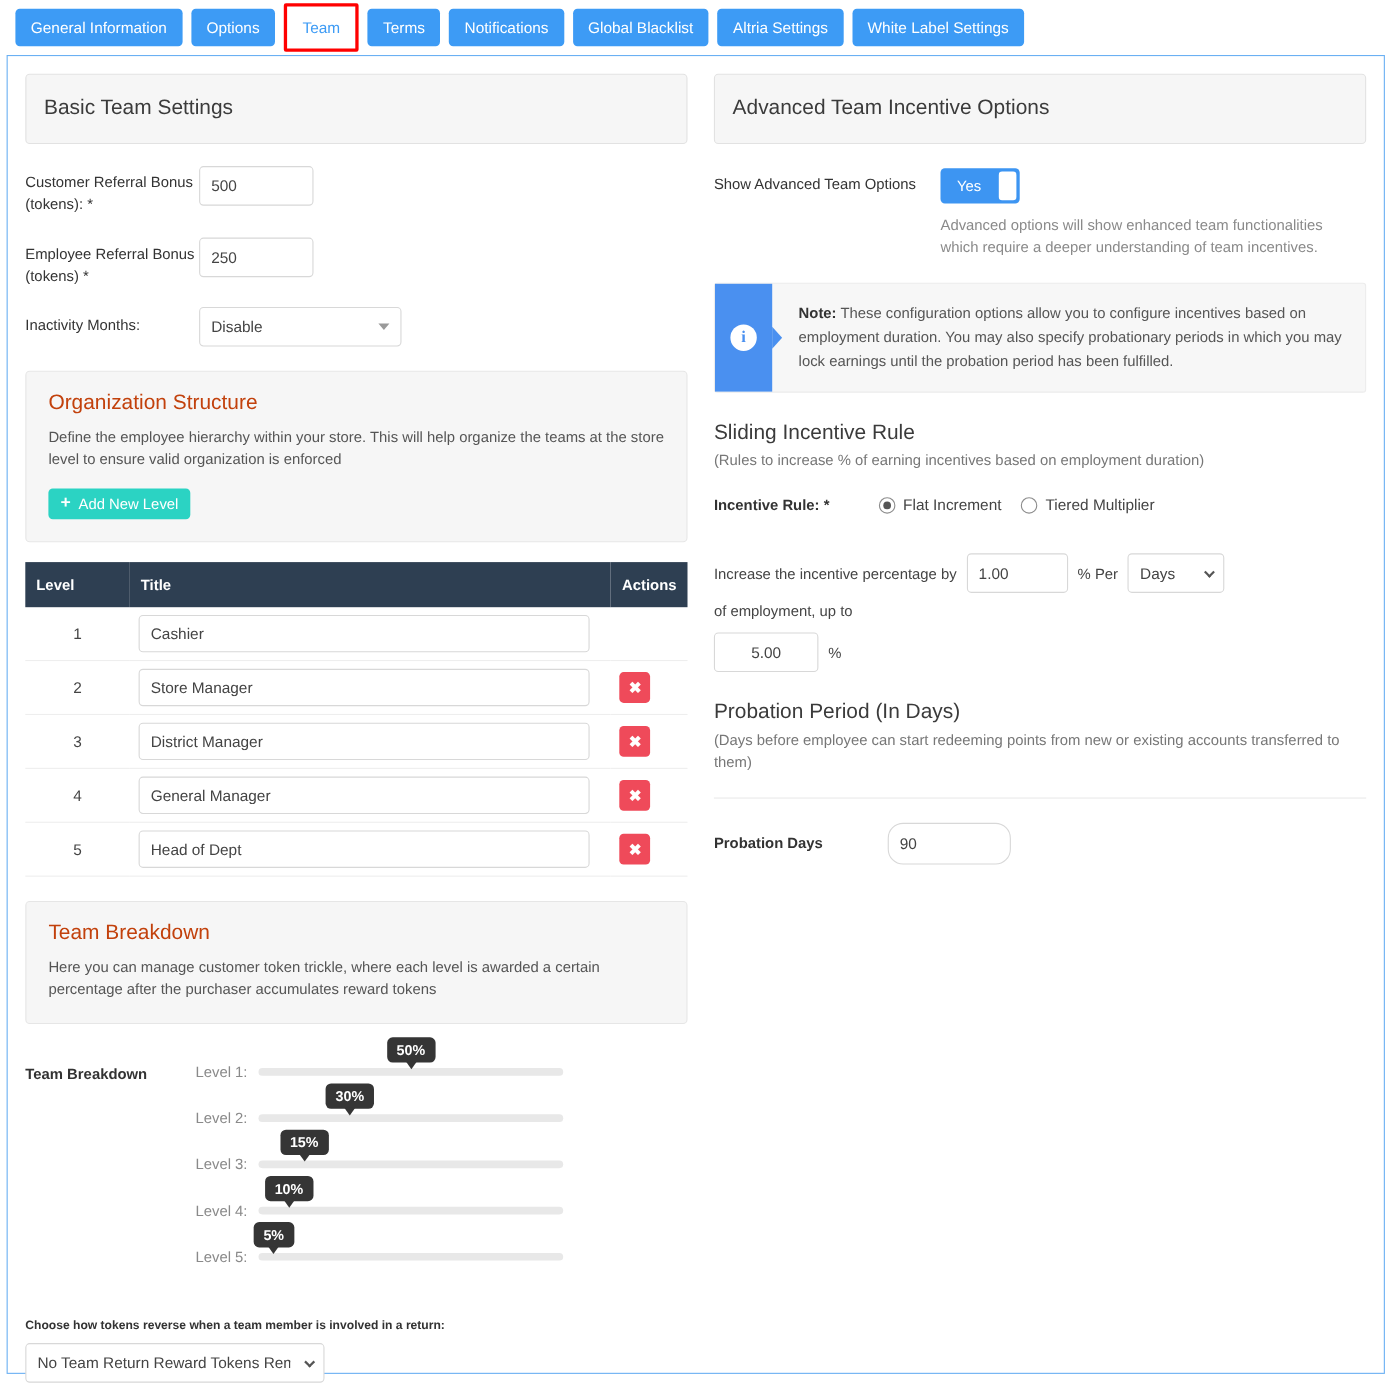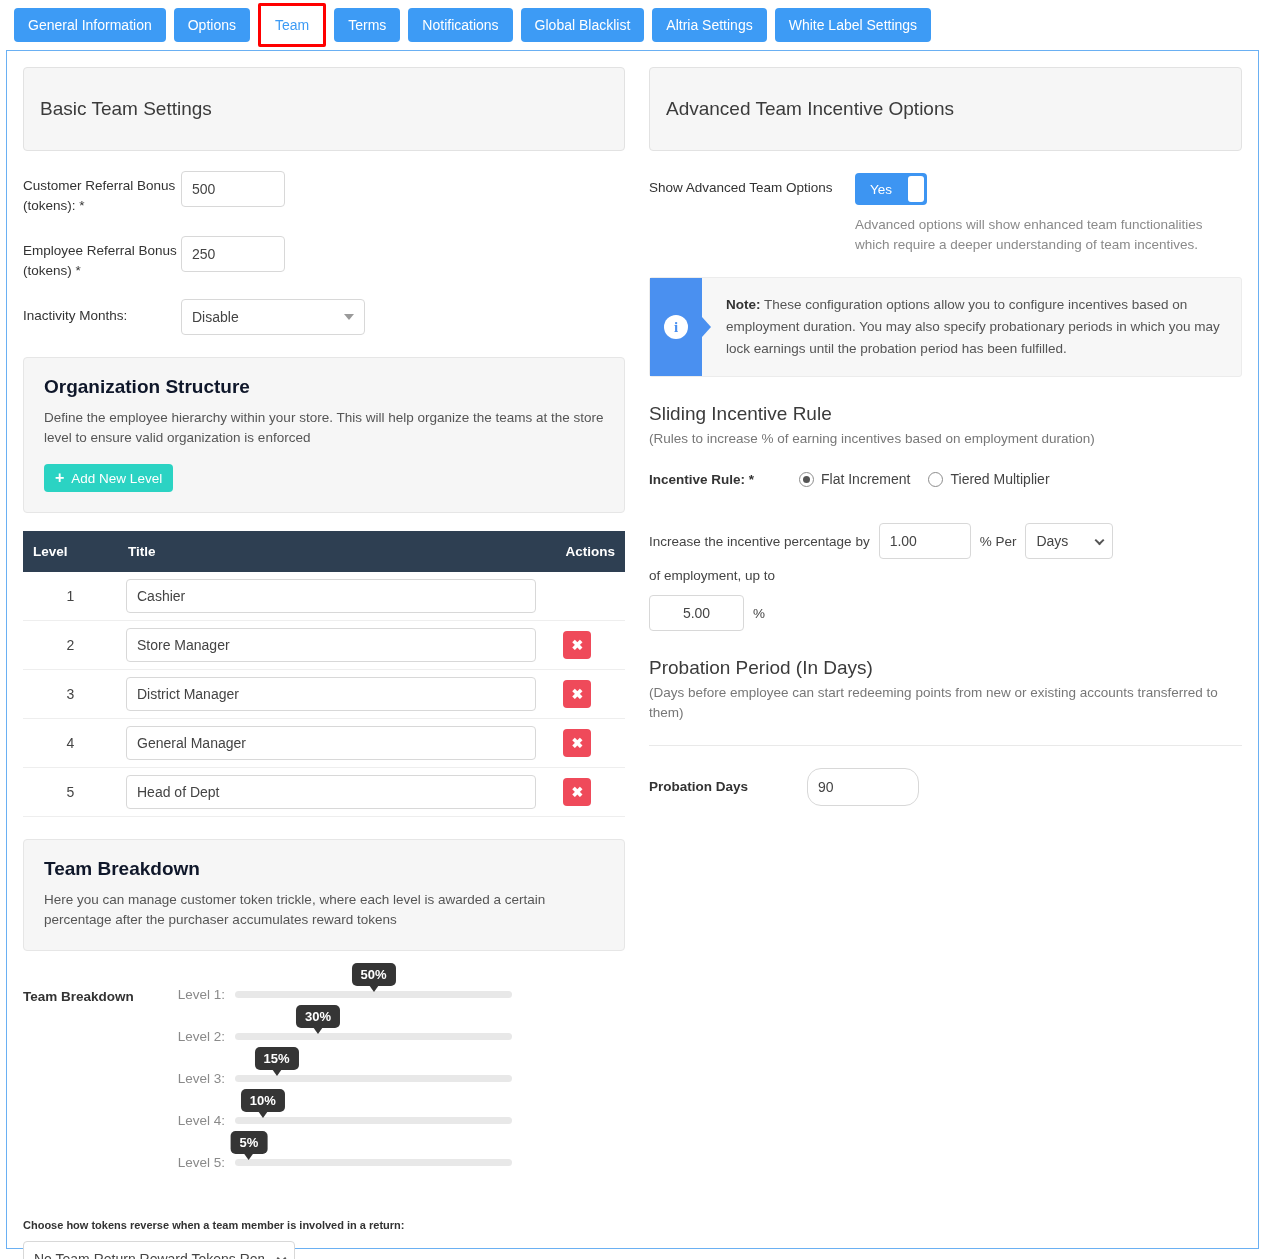--- a/index.html
+++ b/index.html
@@ -54,21 +54,21 @@
     display:flex;
   }
   .col-left  { width:634px; padding:16px 16px 0 16px; position:relative; }
   .col-right { width:617px; padding:16px 16px 0 8px; position:relative; }
 
   
   .panel-head {
     background:#f6f6f6;
     border:1px solid #e2e2e2;
     border-radius:4px;
-    padding:30px 16px;
+    padding:20px 16px;
     font-size:19px;
     color:#3b3b3b;
   }
 
   
   .frow { display:flex; align-items:flex-start; margin-top:20px; }
   .flabel {
     width:158px;
     font-size:13.5px;
     color:#333;
@@ -127,23 +127,23 @@
 
   
   .card {
     background:#f6f6f6;
     border:1px solid #e6e6e6;
     border-radius:4px;
     padding:18px 20px 20px 20px;
   }
   .card h3 {
     margin:0 0 10px 0;
-    font-weight:700;
+    font-weight:400;
     font-size:19px;
-    color:#0f172a;
+    color:#c2410c;
   }
   .card p {
     margin:0;
     font-size:13.5px;
     line-height:20px;
     color:#555;
   }
   .btn-teal {
     margin-top:16px;
     display:inline-flex; align-items:center; gap:7px;

